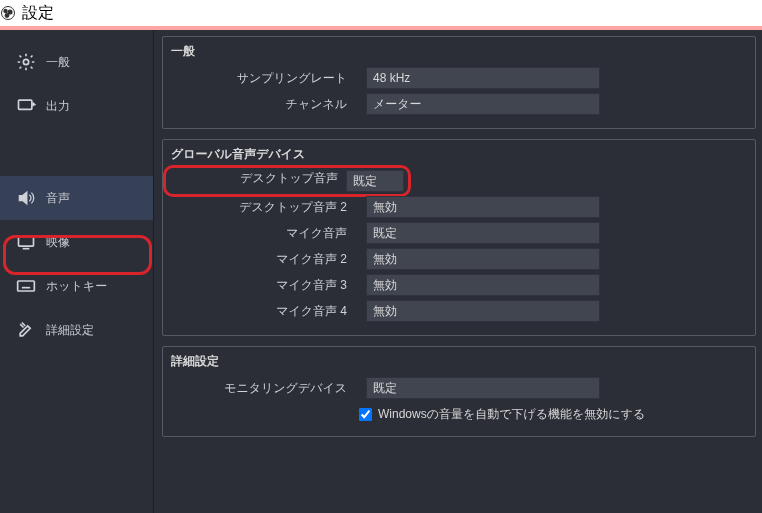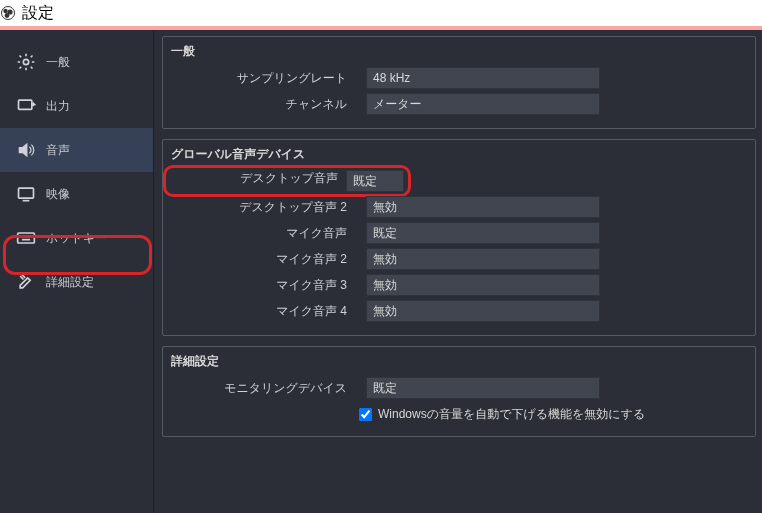--- a/index.html
+++ b/index.html
@@ -2,21 +2,21 @@
 <html><head>
 <meta charset="utf-8">
 <style>
   html,body{margin:0;padding:0;width:762px;height:513px;background:#2b2e36;font-family:"Meiryo","Yu Gothic","Hiragino Kaku Gothic ProN",sans-serif;font-size:12px;color:#d8d8d8;overflow:hidden;}
   .titlebar{height:26px;background:#fff;color:#000;display:flex;align-items:center;padding:0 0;font-size:16px;border-bottom:4px solid #fca5a5;}
   .titlebar .app-icon{width:16px;height:16px;margin-right:6px;display:flex;align-items:center;justify-content:center;}
   .shell{display:flex;height:calc(100% - 26px);}
   .sidebar{width:153px;background:#2b2e36;border-right:1px solid #1e2026;padding-top:10px;}
   .side-item{display:flex;align-items:center;height:44px;padding-left:14px;color:#c9ccd3;cursor:pointer;}
   .side-item .icon{width:24px;height:24px;margin-right:8px;display:flex;align-items:center;justify-content:center;}
-  .side-item.active{background:#364056;}
+  .side-item.active{background:#364056;margin-top:48px;}
   .sidebar .highlight-border{border:3px solid #d7252b;border-radius:12px;position:absolute;left:3px;top:205px;width:143px;height:34px;pointer-events:none;}
   .content{flex:1;overflow:auto;padding:6px 0 6px 6px;}
   .panel{border:1px solid #565a63;border-radius:2px;margin:0 6px 10px 2px;padding:4px 6px 10px 6px;position:relative;}
   .panel-title{font-weight:bold;color:#d8d8d8;font-size:12px;margin:2px 0 6px 2px;}
   .row{display:flex;align-items:center;height:24px;margin-bottom:2px;}
   .row .label{width:178px;text-align:right;padding-right:8px;color:#cfd2d8;}
   .row .field{flex:1;margin-left:11px;}
   .row .field .select{height:20px;line-height:20px;background:#40454f;border:1px solid #2f333b;color:#d8d8d8;padding:0 6px;min-width:220px;display:inline-block;}
   .check-row{display:flex;align-items:center;height:24px;margin-left:186px;}
   .check-row input{margin-right:6px;}

